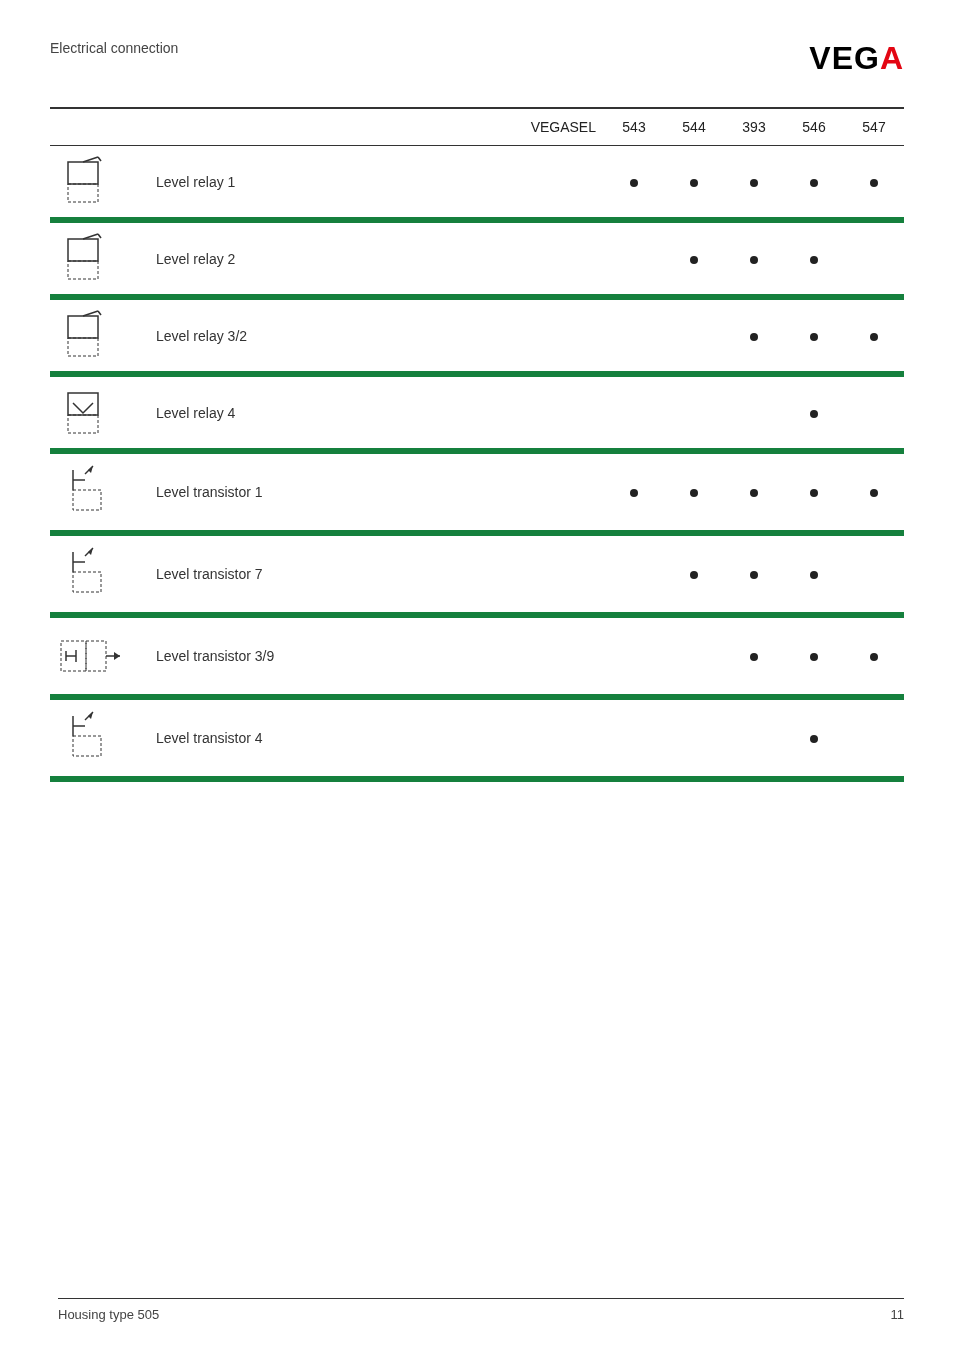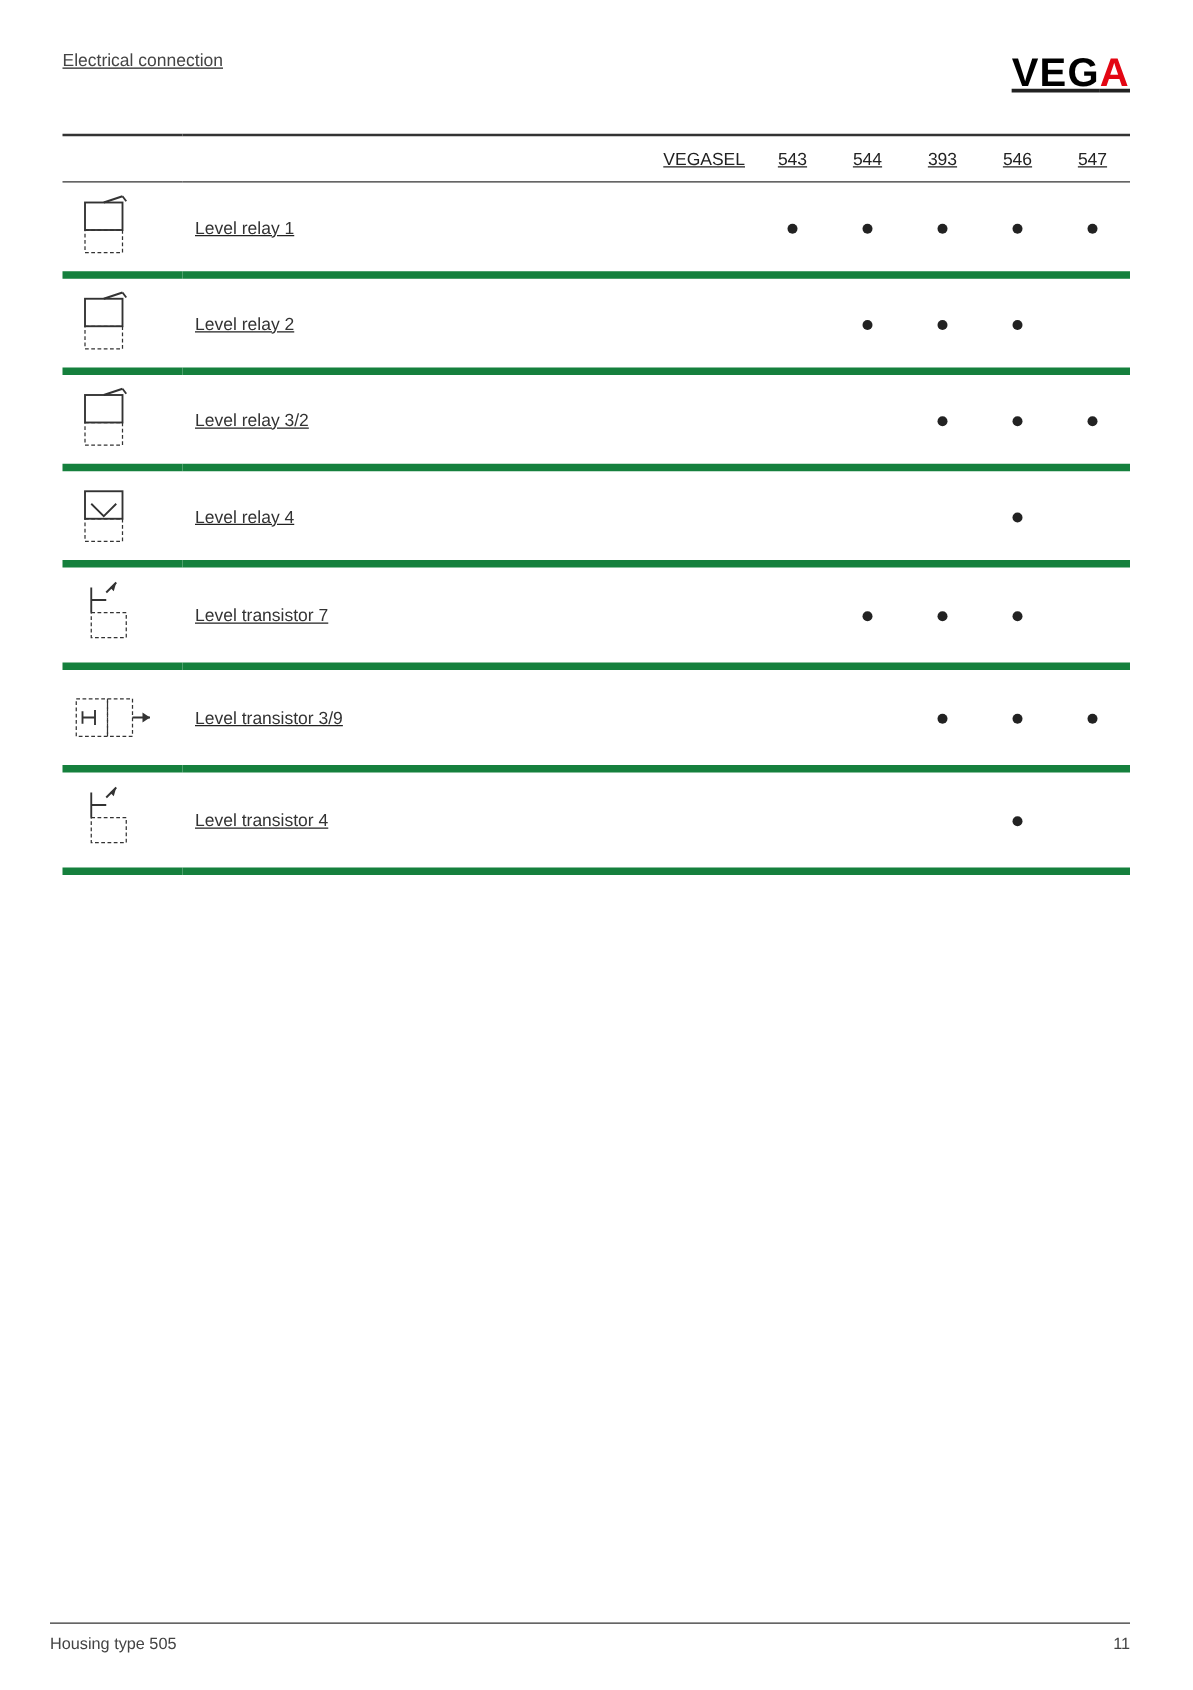--- a/index.html
+++ b/index.html
@@ -10,21 +10,20 @@
       width: 954px;
       min-height: 1352px;
       position: relative;
       font-size: 14px;
     }
     .page {
       width: 954px;
       min-height: 1352px;
       padding: 40px 50px;
       position: relative;
-      text-decoration: underline;
     }
     .header {
       display: flex;
       justify-content: space-between;
       align-items: flex-start;
       margin-bottom: 30px;
       border-bottom: none;
     }
     .header-title {
       font-size: 14px;
@@ -81,21 +80,21 @@
     .dot {
       display: inline-block;
       width: 8px;
       height: 8px;
       border-radius: 50%;
       background: #222;
     }
     .footer {
       position: absolute;
       bottom: 30px;
-      left: 40px;
+      left: 58px;
       right: 50px;
       border-top: 1px solid #333;
       padding-top: 8px;
       display: flex;
       justify-content: space-between;
       font-size: 13px;
       color: #444;
     }
     
     svg {
@@ -186,61 +185,78 @@
         </svg></td>
             <td class="label-col" style="padding-left: 10px;">Level relay 4</td>
             <td></td>
             <td></td>
             <td></td>
             <td><span class="dot"></span></td>
             <td></td>
           </tr>
           <tr>
             <td class="icon-col"><svg width="70" height="60" viewBox="0 0 70 60">
+
           <line x1="10" y1="8" x2="10" y2="28" stroke="#333" stroke-width="1.5"></line>
           <line x1="10" y1="18" x2="22" y2="18" stroke="#333" stroke-width="1.5"></line>
+
           <line x1="22" y1="12" x2="30" y2="4" stroke="#333" stroke-width="1.5"></line>
           <polygon points="30,4 25,8 28,11" fill="#333"></polygon>
           <rect x="10" y="28" width="28" height="20" fill="none" stroke="#333" stroke-width="1" stroke-dasharray="3,2"></rect>
         </svg></td>
-            <td class="label-col" style="padding-left: 10px;">Level transistor 7</td>
-            <td></td>
-            <td><span class="dot"></span></td>
-            <td><span class="dot"></span></td>
-            <td><span class="dot"></span></td>
-            <td></td>
-          </tr>
-          <tr>
-            <td class="icon-col"><svg width="80" height="60" viewBox="0 0 80 60">
-
-          <rect x="3" y="15" width="25" height="30" fill="none" stroke="#333" stroke-width="1" stroke-dasharray="3,2"></rect>
-          <rect x="28" y="15" width="20" height="30" fill="none" stroke="#333" stroke-width="1" stroke-dasharray="3,2"></rect>
-
-          <line x1="8" y1="25" x2="8" y2="35" stroke="#333" stroke-width="1.5"></line>
-          <line x1="8" y1="30" x2="18" y2="30" stroke="#333" stroke-width="1.5"></line>
-          <line x1="18" y1="24" x2="18" y2="36" stroke="#333" stroke-width="1.5"></line>
-
-          <line x1="48" y1="30" x2="62" y2="30" stroke="#333" stroke-width="1.5"></line>
-          <polygon points="62,30 56,26 56,34" fill="#333"></polygon>
-        </svg></td>
-            <td class="label-col" style="padding-left: 10px;">Level transistor 3/9</td>
-            <td></td>
-            <td></td>
+            <td class="label-col" style="padding-left: 10px;">Level transistor 1</td>
+            <td><span class="dot"></span></td>
+            <td><span class="dot"></span></td>
             <td><span class="dot"></span></td>
             <td><span class="dot"></span></td>
             <td><span class="dot"></span></td>
           </tr>
           <tr>
             <td class="icon-col"><svg width="70" height="60" viewBox="0 0 70 60">
           <line x1="10" y1="8" x2="10" y2="28" stroke="#333" stroke-width="1.5"></line>
           <line x1="10" y1="18" x2="22" y2="18" stroke="#333" stroke-width="1.5"></line>
           <line x1="22" y1="12" x2="30" y2="4" stroke="#333" stroke-width="1.5"></line>
           <polygon points="30,4 25,8 28,11" fill="#333"></polygon>
           <rect x="10" y="28" width="28" height="20" fill="none" stroke="#333" stroke-width="1" stroke-dasharray="3,2"></rect>
         </svg></td>
+            <td class="label-col" style="padding-left: 10px;">Level transistor 7</td>
+            <td></td>
+            <td><span class="dot"></span></td>
+            <td><span class="dot"></span></td>
+            <td><span class="dot"></span></td>
+            <td></td>
+          </tr>
+          <tr>
+            <td class="icon-col"><svg width="80" height="60" viewBox="0 0 80 60">
+
+          <rect x="3" y="15" width="25" height="30" fill="none" stroke="#333" stroke-width="1" stroke-dasharray="3,2"></rect>
+          <rect x="28" y="15" width="20" height="30" fill="none" stroke="#333" stroke-width="1" stroke-dasharray="3,2"></rect>
+
+          <line x1="8" y1="25" x2="8" y2="35" stroke="#333" stroke-width="1.5"></line>
+          <line x1="8" y1="30" x2="18" y2="30" stroke="#333" stroke-width="1.5"></line>
+          <line x1="18" y1="24" x2="18" y2="36" stroke="#333" stroke-width="1.5"></line>
+
+          <line x1="48" y1="30" x2="62" y2="30" stroke="#333" stroke-width="1.5"></line>
+          <polygon points="62,30 56,26 56,34" fill="#333"></polygon>
+        </svg></td>
+            <td class="label-col" style="padding-left: 10px;">Level transistor 3/9</td>
+            <td></td>
+            <td></td>
+            <td><span class="dot"></span></td>
+            <td><span class="dot"></span></td>
+            <td><span class="dot"></span></td>
+          </tr>
+          <tr>
+            <td class="icon-col"><svg width="70" height="60" viewBox="0 0 70 60">
+          <line x1="10" y1="8" x2="10" y2="28" stroke="#333" stroke-width="1.5"></line>
+          <line x1="10" y1="18" x2="22" y2="18" stroke="#333" stroke-width="1.5"></line>
+          <line x1="22" y1="12" x2="30" y2="4" stroke="#333" stroke-width="1.5"></line>
+          <polygon points="30,4 25,8 28,11" fill="#333"></polygon>
+          <rect x="10" y="28" width="28" height="20" fill="none" stroke="#333" stroke-width="1" stroke-dasharray="3,2"></rect>
+        </svg></td>
             <td class="label-col" style="padding-left: 10px;">Level transistor 4</td>
             <td></td>
             <td></td>
             <td></td>
             <td><span class="dot"></span></td>
             <td></td>
           </tr>
         </tbody>
     </table>
   </div>

